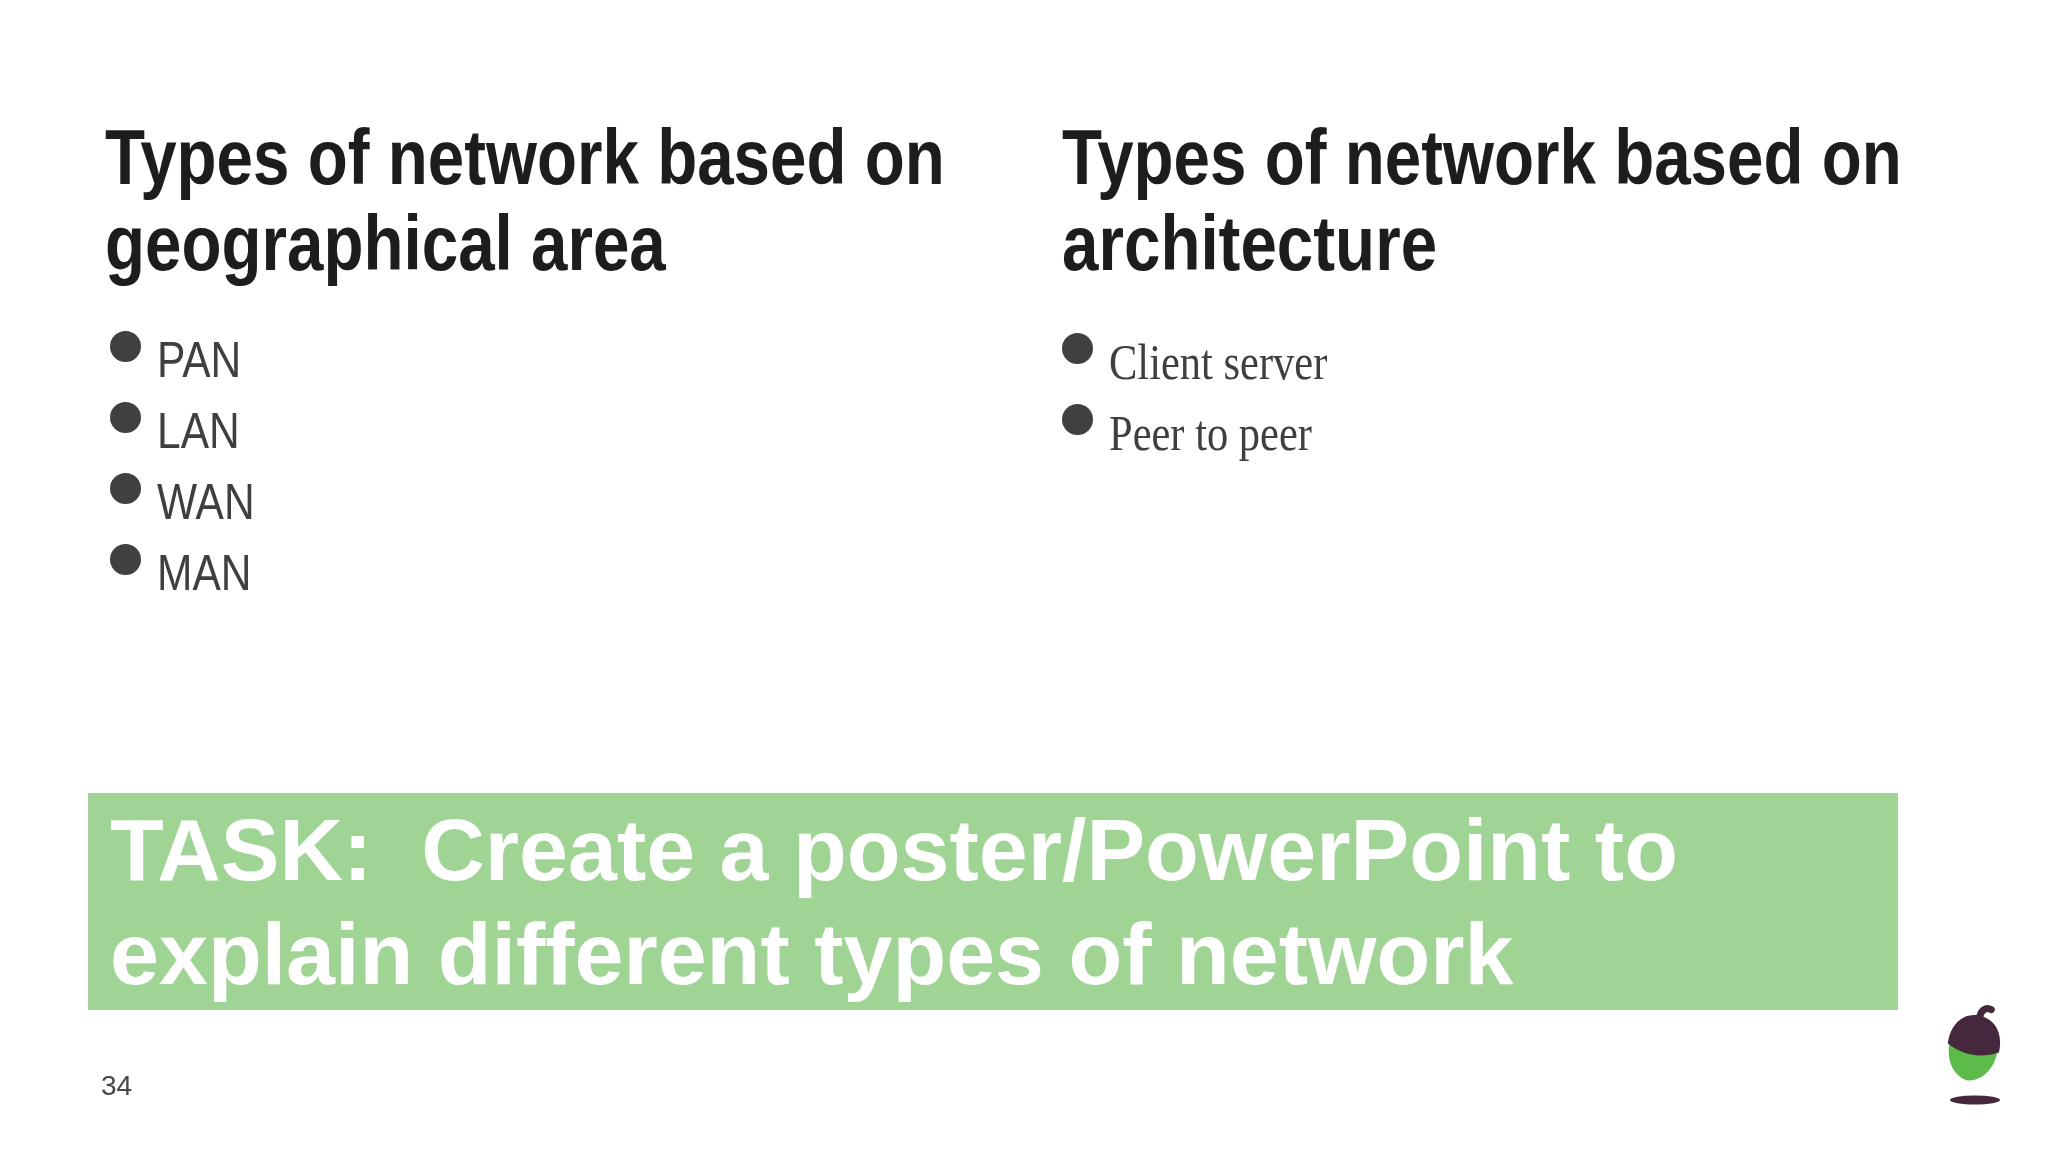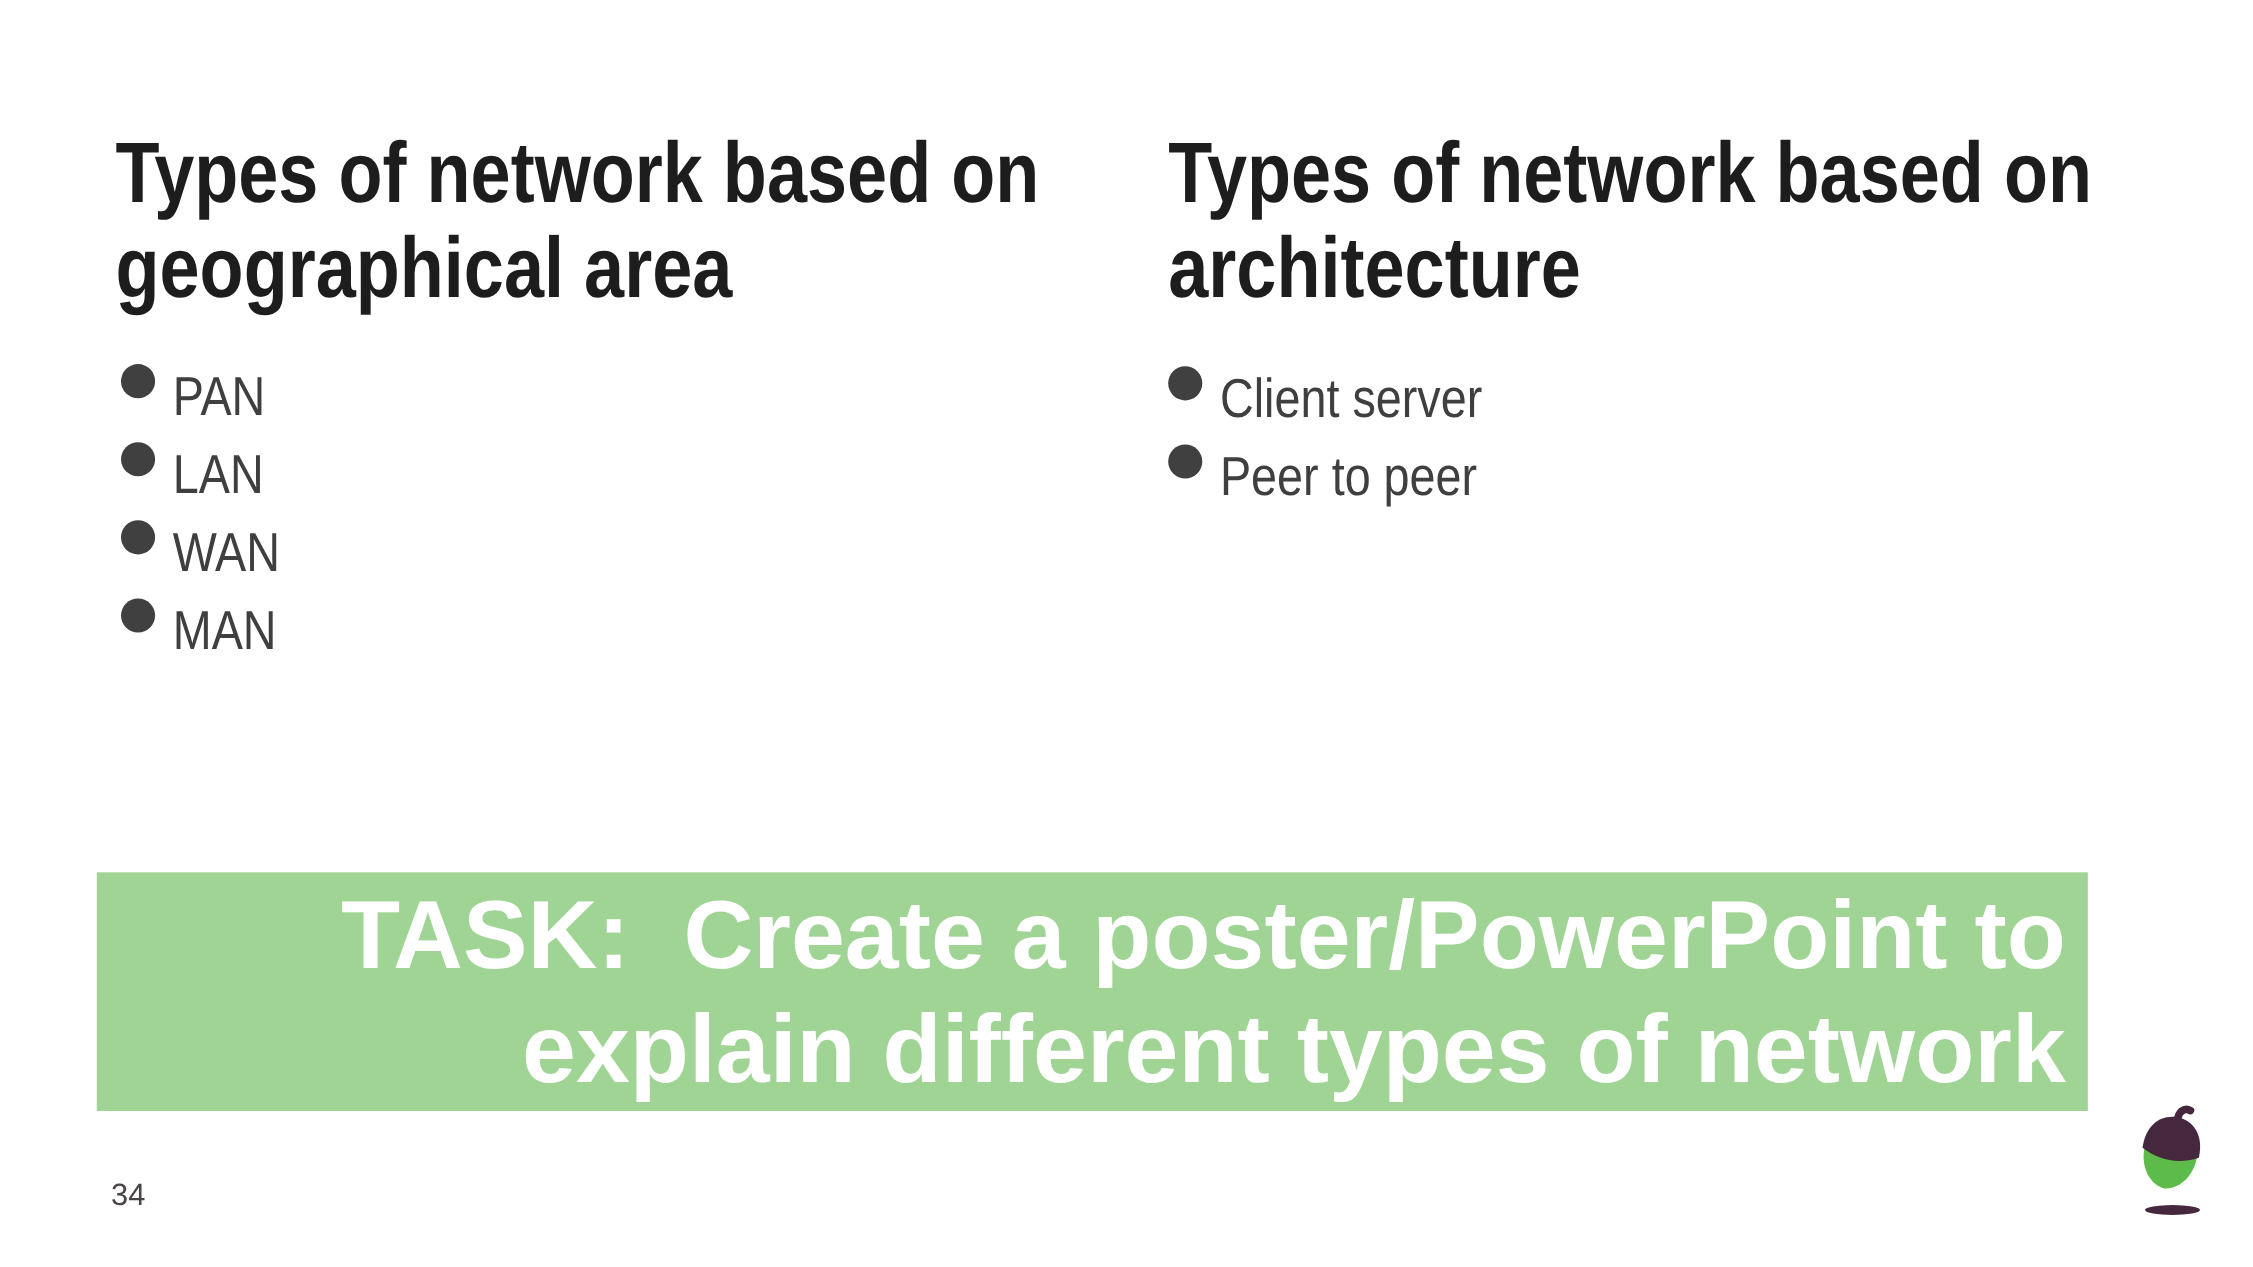--- a/index.html
+++ b/index.html
@@ -38,21 +38,21 @@
   .heading-right { left: 1062px; }
 
   
   .bullet-list {
     position: absolute;
     margin: 0;
     padding: 0;
     list-style: none;
   }
   .bullet-list-left  { left: 110px;  top: 331px; }
-  .bullet-list-right { left: 1062px; top: 333px; }
+  .bullet-list-right { left: 1062px; top: 333px; font-family: Liberation Serif, serif; }
   .bullet-item {
     height: 71px;
     display: flex;
     align-items: flex-start;
   }
   .bullet-dot {
     width: 31px;
     height: 31px;
     border-radius: 50%;
     background: var(--bullet-marker, #404040);
@@ -79,21 +79,20 @@
     box-sizing: border-box;
     padding: 5px 20px 0 22px;
   }
   .task-line {
     font-size: 88px;
     font-weight: 700;
     line-height: 104px;
     color: var(--task-text, #ffffff);
     white-space: pre-wrap;
     letter-spacing: 0;
-    text-align: right;
   }
 
   
   .page-number {
     position: absolute;
     left: 101px;
     top: 1072px;
     font-size: 28px;
     line-height: 28px;
     color: var(--page-number-text, #4a4545);

